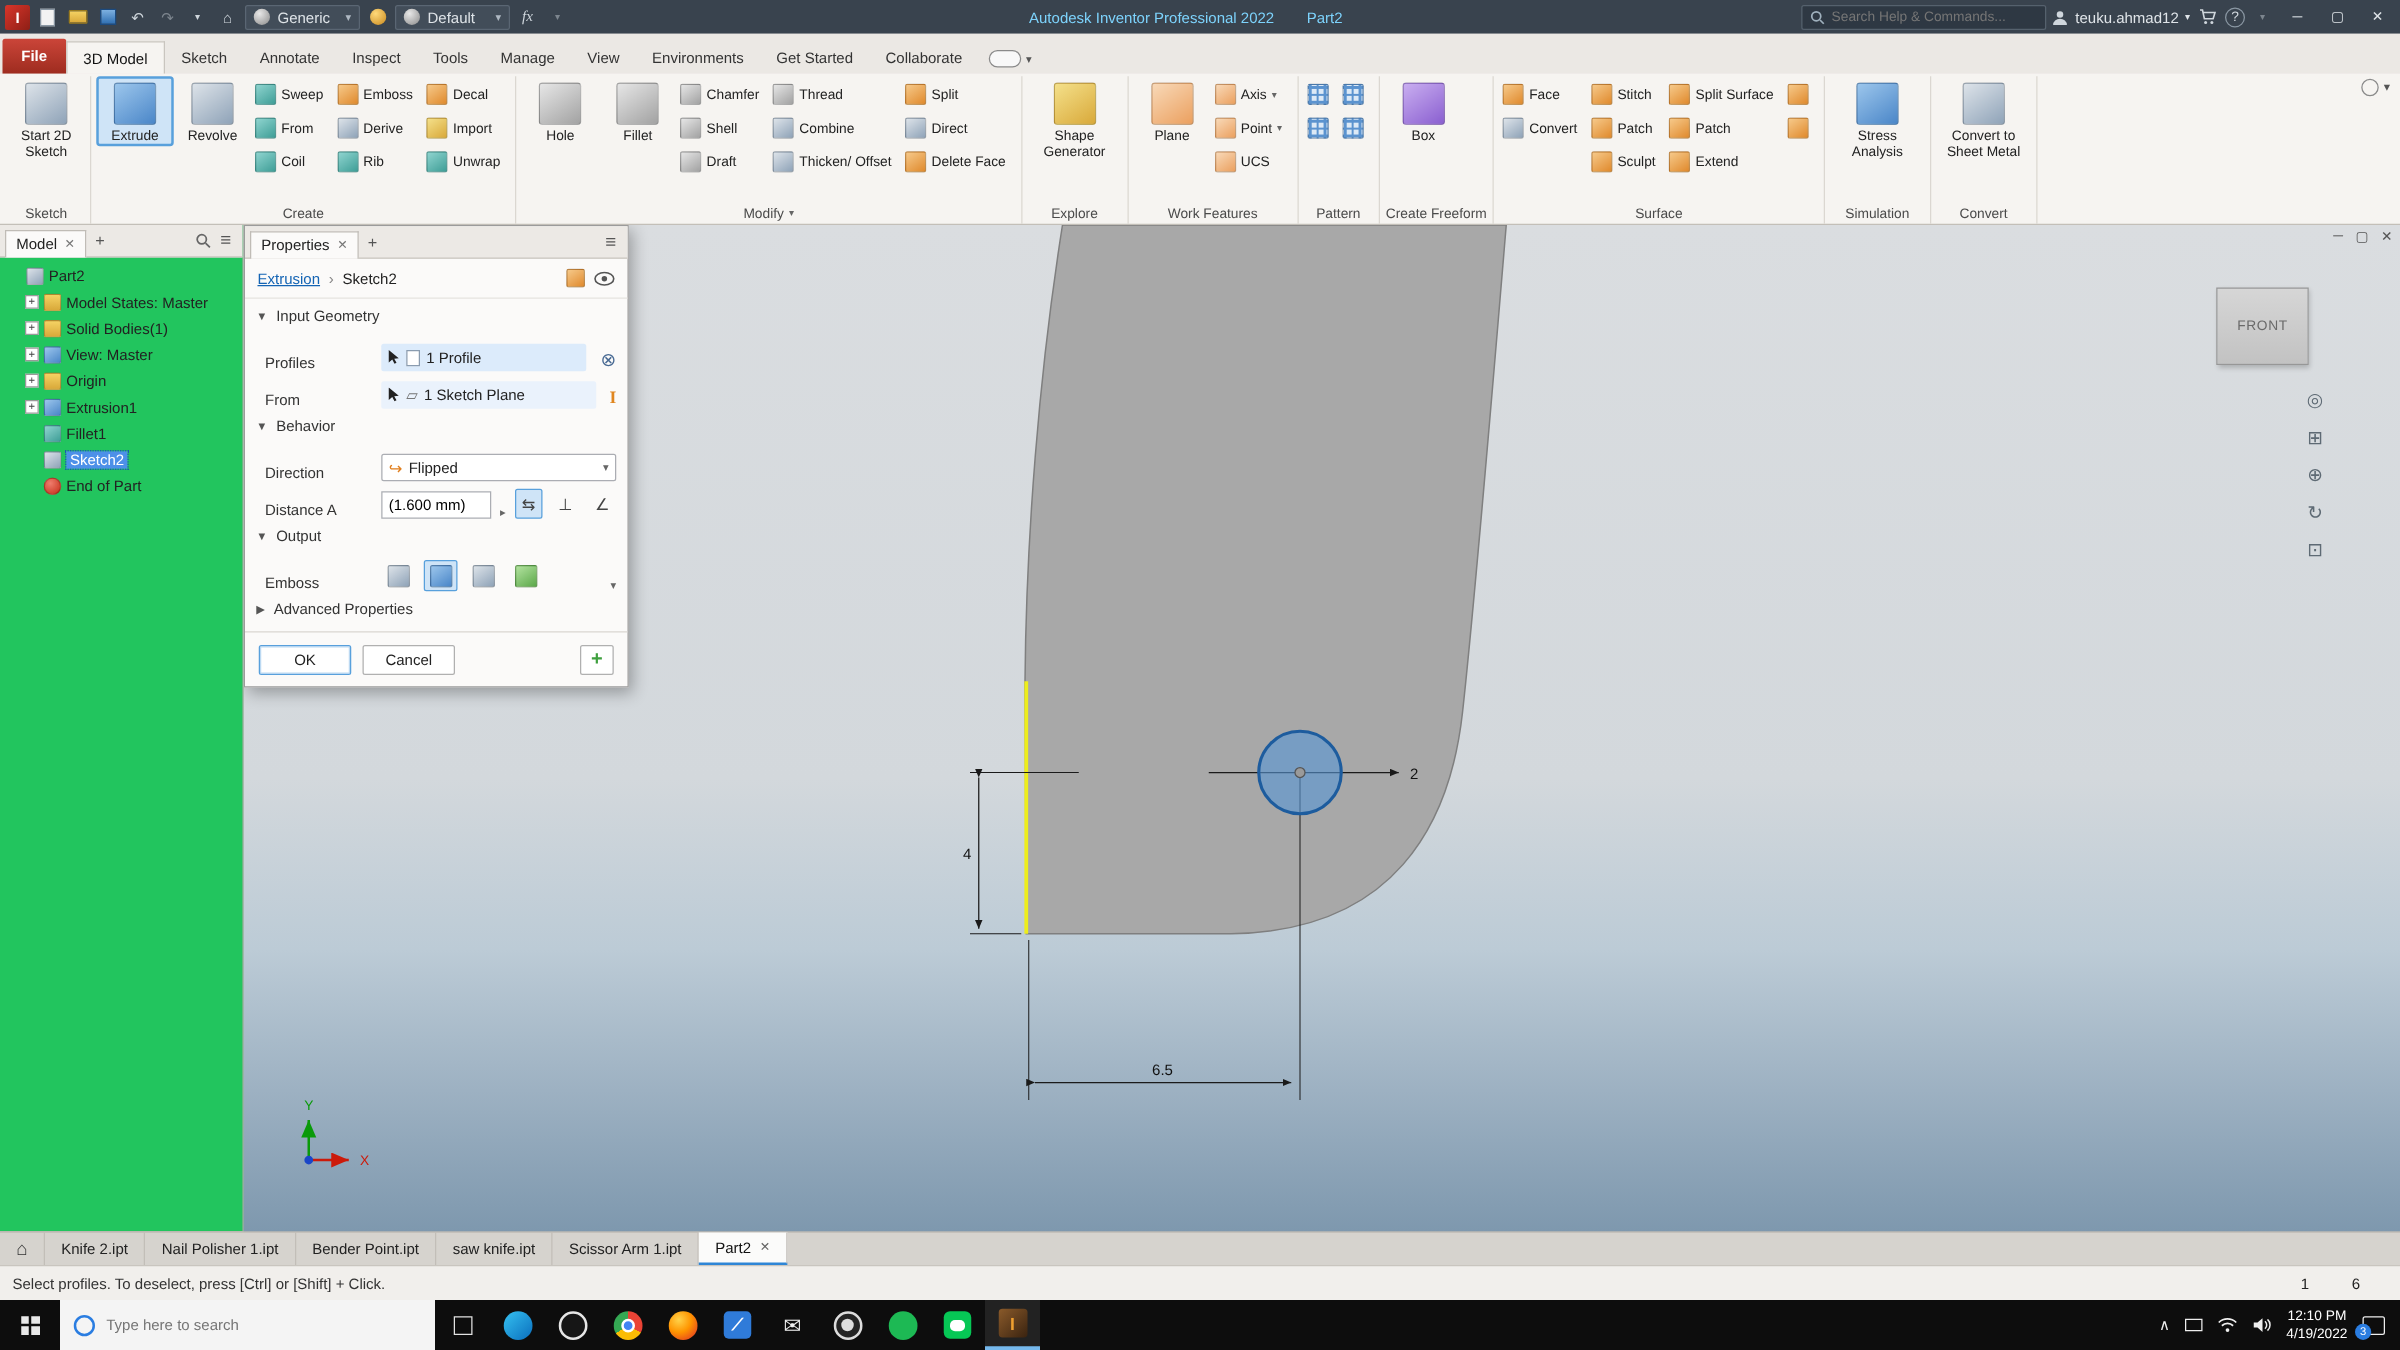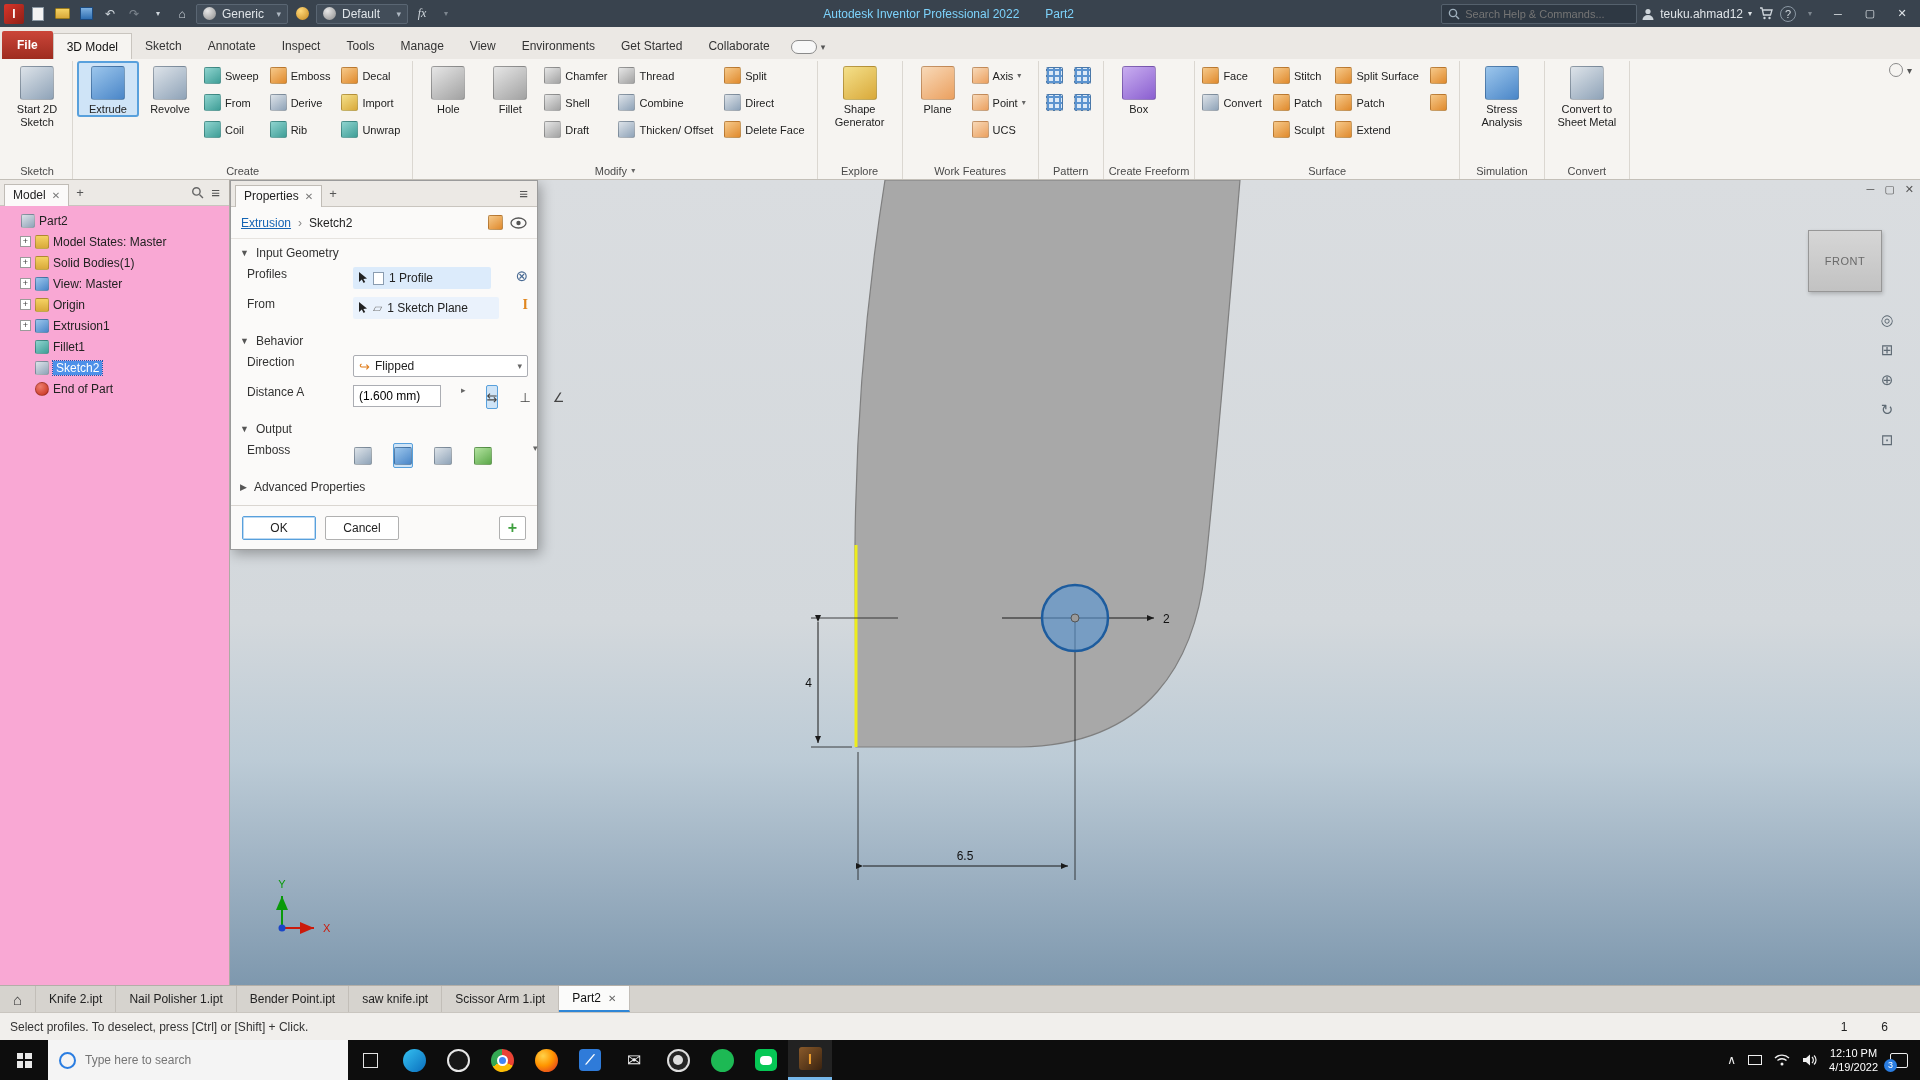--- a/index.html
+++ b/index.html
@@ -55,21 +55,21 @@
   .c-gray{background:linear-gradient(145deg,#e6e6e6,#a2a2a2)}
   .c-purple{background:linear-gradient(145deg,#c9aef0,#8a5fd0)}
   .c-green{background:linear-gradient(145deg,#b3e3a0,#5ca84a)}
   .c-peach{background:linear-gradient(145deg,#f8d9b8,#eba05f)}
   .c-grid{background:#dce9f6;background-image:repeating-linear-gradient(0deg,#5b93cf 0 2px,transparent 2px 6px),repeating-linear-gradient(90deg,#5b93cf 0 2px,transparent 2px 6px)}
   .ribopts{position:absolute;right:8px;top:4px;display:flex;gap:4px;color:#555;font-size:10px;align-items:center}
 
   
   .main{flex:1;display:flex;min-height:0}
   
-  .browser{width:230px;background:#f9a8d4;border-right:1px solid #aeaaa4;display:flex;flex-direction:column}
+  .browser{width:195px;background:#22c55e;border-right:1px solid #aeaaa4;display:flex;flex-direction:column}
   .panel-h{height:26px;background:#ece9e5;border-bottom:1px solid #c9c5bf;display:flex;align-items:center;padding:0 4px;gap:2px;flex:0 0 auto}
   .ptab{height:22px;display:flex;align-items:center;gap:6px;background:#fbfaf9;border:1px solid #c0bcb6;border-bottom:none;padding:0 8px;font-size:12px;color:#222;margin-top:4px}
   .px{font-size:10px;color:#777}
   .pplus{width:18px;text-align:center;color:#555;font-size:13px}
   .sp{flex:1}
   .ham{color:#555;font-size:15px;padding:0 5px}
   .tree{padding-top:4px;font-size:12px;color:#222;overflow:hidden}
   .trow{display:flex;align-items:center;gap:4px;height:21px}
   .exp{width:11px;height:11px;border:1px solid #9a9a9a;background:#fff;font-size:9px;line-height:9px;text-align:center;color:#444;flex:0 0 auto}
   .noexp{width:11px;flex:0 0 auto}
@@ -88,21 +88,21 @@
   .vwin{position:absolute;right:6px;top:3px;display:flex;gap:10px;color:#555;font-size:11px}
 
   
   .pp{position:absolute;left:0;top:0;width:308px;background:#fbfaf9;border:1px solid #9b9b9b;box-shadow:3px 4px 12px rgba(0,0,0,.3);font-size:12px;color:#222}
   .pp .panel-h{background:#ece9e5}
   .crumb{display:flex;align-items:center;gap:7px;height:32px;padding:0 10px;border-bottom:1px solid #e6e3df}
   .crumb .lnk{color:#1464b4;text-decoration:underline}
   .crumb .sep{color:#888}
   .psec{display:flex;align-items:center;gap:7px;height:28px;padding:0 9px;color:#333}
   .tri{font-size:9px;color:#555}
-  .prw{display:flex;align-items:flex-start;height:30px;padding:0 9px 0 16px;gap:20px}
+  .prw{display:flex;align-items:flex-end;height:30px;padding:0 9px 0 16px;gap:7px}
   .plab{width:86px;color:#333;flex:0 0 auto}
   .fld{flex:1;display:flex;align-items:center;gap:5px;height:22px;border-radius:2px;padding:0 5px}
   .fsel{background:#dcebfb}
   .fsel2{background:#eaf2fc}
   .fdd{background:#fff;border:1px solid #abadb3}
   .fdd .car,{margin-left:auto}
   .caret-r{margin-left:auto;font-size:9px;color:#666}
   .docic{width:11px;height:13px;background:#fff;border:1px solid #8a9cb0}
   .circx{margin-left:4px;font-size:15px;color:#4a6b94}
   .ibeam{font-family:"Liberation Serif",serif;font-weight:bold;color:#e0861f;font-size:14px;margin-left:4px}

